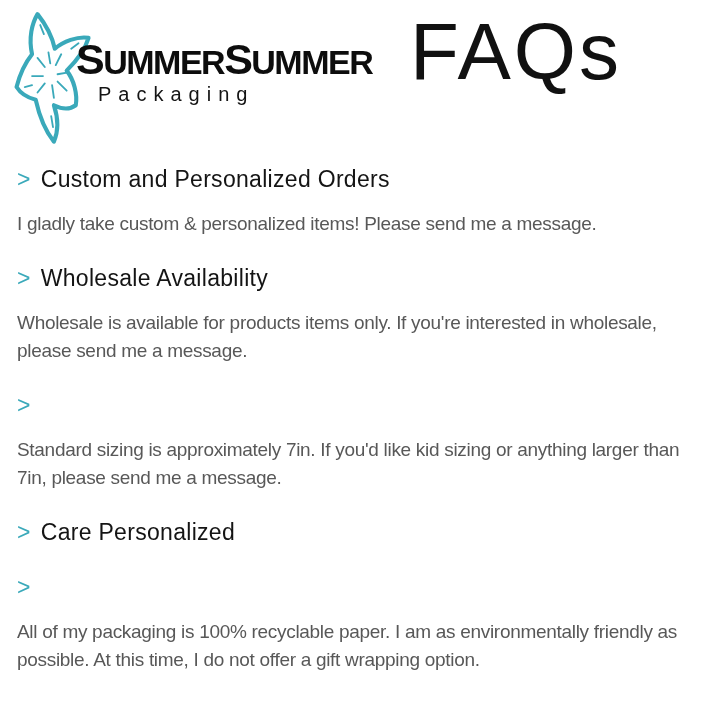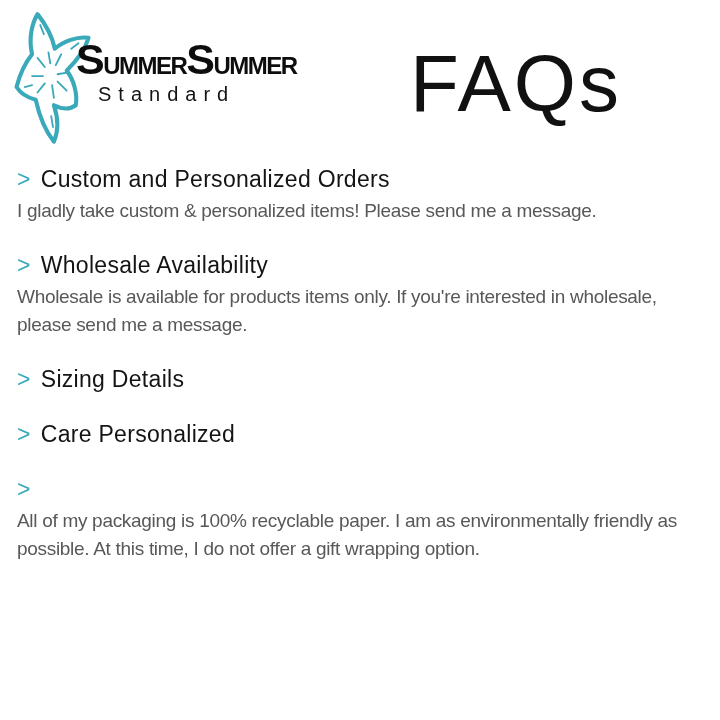--- a/index.html
+++ b/index.html
@@ -22,39 +22,38 @@
   }
 
   .logo-text { position: absolute; left: 76px; top: 38px; white-space: nowrap; }
   .brand-line {
     color: #0d0d0d;
     font-weight: 700;
     letter-spacing: -1.5px;
     line-height: 1;
   }
   .brand-line .s-big  { font-size: 43px; }
-  .brand-line .s-rest { font-size: 24px; }
+  .brand-line .s-rest { font-size: 34px; }
   .brand-sub {
     margin-top: 2px;
     padding-left: 22px;
     font-size: 20px;
     font-weight: 400;
     letter-spacing: 7px;
     color: #141414;
   }
 
   .faq-title {
     position: absolute;
     left: 410px; top: 8px;
     font-size: 80px;
     font-weight: 200;
     letter-spacing: 3px;
     color: #111111;
     line-height: 1.1;
-    margin-top: 32px;
   }
 
   
   .content { padding: 12px 24px 0 17px; }
 
   .faq-section { margin-bottom: 25px; }
   .faq-heading {
     display: flex;
     align-items: baseline;
     gap: 10px;
@@ -63,21 +62,21 @@
     color: #141414;
     letter-spacing: 0.3px;
     line-height: 30px;
   }
   .arrow {
     color: #3aa9ba;
     font-weight: 400;
     font-size: 23px;
   }
   .faq-body {
-    margin-top: 3px;
+    margin-top: 16px;
     max-width: 668px;
     font-size: 19px;
     font-weight: 300;
     letter-spacing: -0.3px;
     line-height: 28px;
     color: #585858;
   }
 </style>
 </head>
 <body>
@@ -109,21 +108,21 @@
       <line x1="73" y1="38" x2="65" y2="44"></line>
       <line x1="45" y1="130" x2="43" y2="118"></line>
       <line x1="14" y1="86" x2="22" y2="84"></line>
     </g>
   </svg>
 
   <div class="logo-text">
     <div class="brand-line">
       <span class="s-big">S</span><span class="s-rest">UMMER</span><span class="s-big">S</span><span class="s-rest">UMMER</span>
     </div>
-    <div class="brand-sub">Standard</div>
+    <div class="brand-sub">Packaging</div>
   </div>
 
   <div class="faq-title">FAQs</div>
 </div>
 
 <div class="content">
 
   <div class="faq-section">
     <div class="faq-heading">
       <span class="arrow">&gt;</span>
@@ -136,22 +135,22 @@
     <div class="faq-heading">
       <span class="arrow">&gt;</span>
       <span>Wholesale Availability</span>
     </div>
     <p class="faq-body">Wholesale is available for products items only. If you're interested in wholesale, please send me a message.</p>
   </div>
 
   <div class="faq-section">
     <div class="faq-heading">
       <span class="arrow">&gt;</span>
-      <span>Sizing Details</span>
     </div>
+    <p class="faq-body">Standard sizing is approximately 7in. If you'd like kid sizing or anything larger than 7in, please send me a message.</p>
   </div>
 
   <div class="faq-section">
     <div class="faq-heading">
       <span class="arrow">&gt;</span>
       <span>Care Personalized</span>
     </div>
   </div>
 
   <div class="faq-section">

